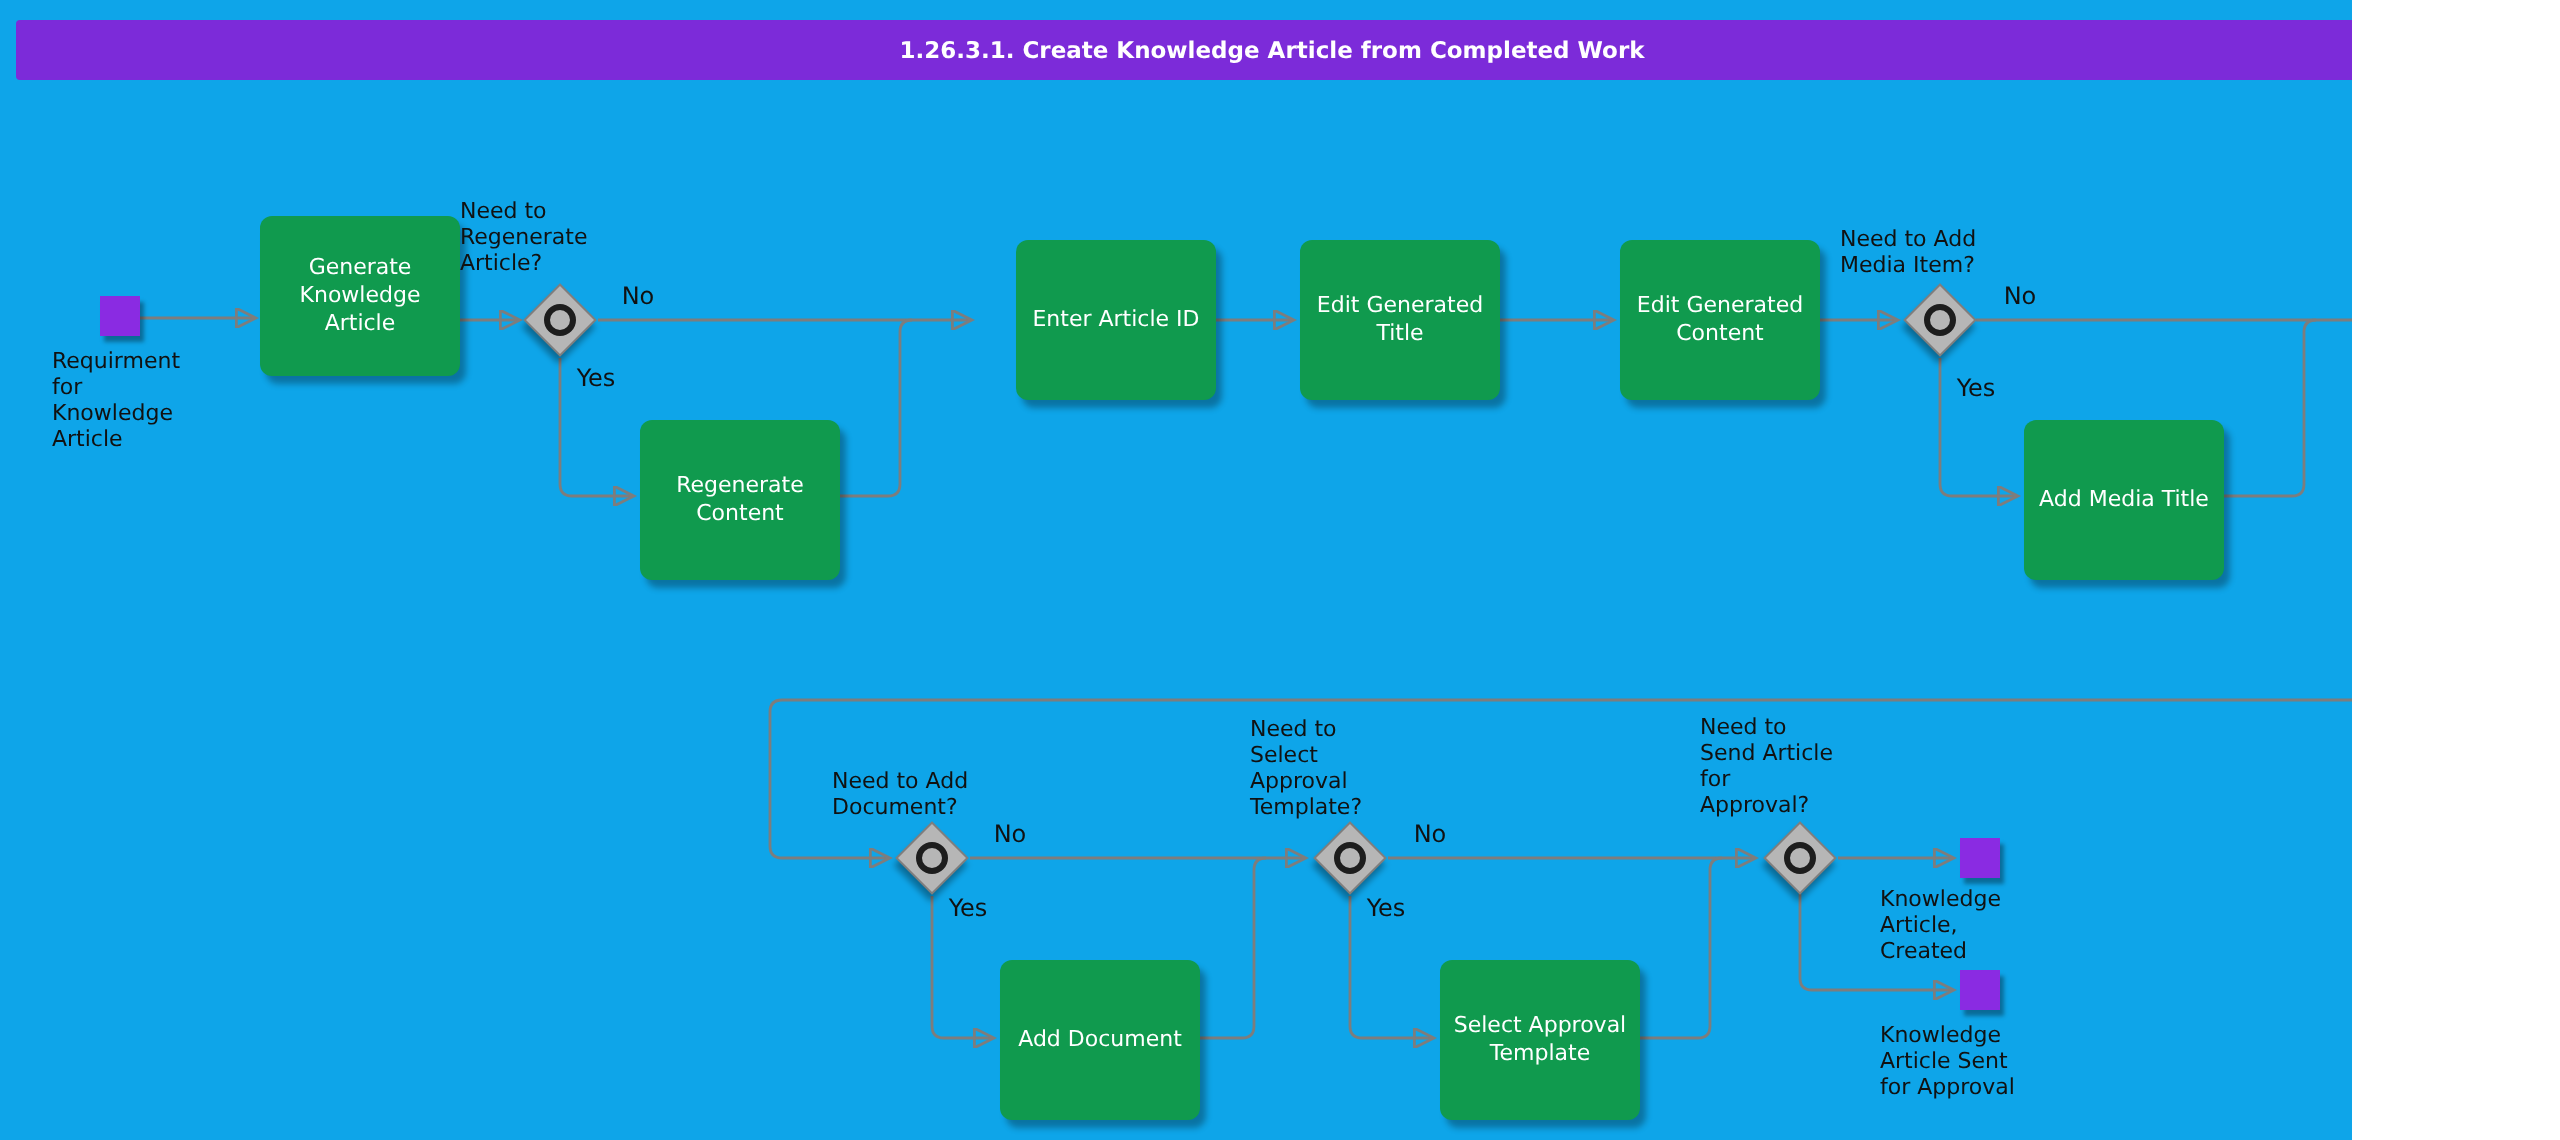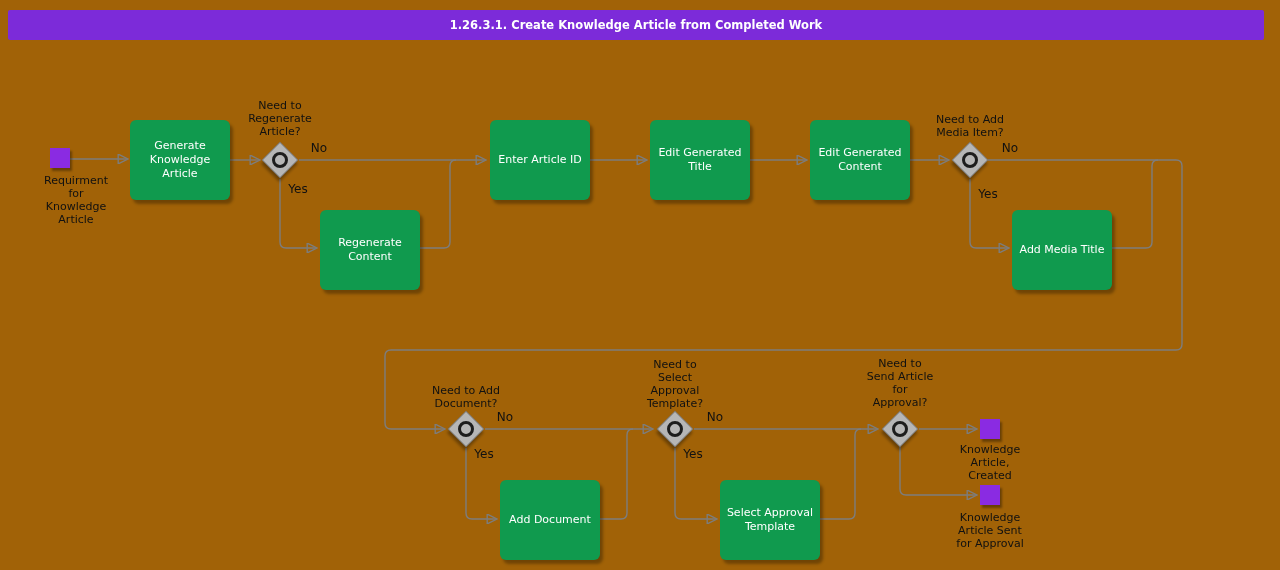--- a/index.html
+++ b/index.html
@@ -4,21 +4,21 @@
 <style>
   :root{
     --header-bg:#7c2bd9;
     --event-purple:#8a2be2;
     --task-green:#109a4e;
     --line-gray:#7d7d7d;
     --gateway-gray:#b6b6b6;
   }
   *{margin:0;padding:0;box-sizing:border-box;}
   body{background:#ffffff;font-family:"DejaVu Sans","Liberation Sans",sans-serif;}
-  .stage{position:relative;width:1280px;height:570px;background:#a16207;overflow:hidden;text-decoration:underline;}
+  .stage{position:relative;width:1176px;height:570px;background:#0ea5e9;overflow:hidden;text-decoration:underline;}
 
   .titlebar{
     position:absolute;left:8px;top:10px;width:1256px;height:30px;
     background:var(--header-bg);border-radius:2px;
     display:flex;align-items:center;justify-content:center;
     color:#ffffff;font-size:11.5px;font-weight:bold;
   }
 
   .connectors{position:absolute;left:0;top:0;width:1280px;height:570px;}
   .connectors path{fill:none;stroke:var(--line-gray);stroke-width:1.4;}
@@ -45,21 +45,21 @@
     background:var(--gateway-gray);border:1.5px solid #7e7e7e;
     filter:drop-shadow(2px 3px 1.5px rgba(0,0,0,0.35));
   }
   .gw .c{
     position:absolute;left:11px;top:11px;width:16px;height:16px;
     border:3px solid #1d1d1d;border-radius:50%;
   }
 
   .lbl{
     position:absolute;color:#111111;font-size:11px;line-height:13px;
-    text-align:center;white-space:pre-line;
+    text-align:left;white-space:pre-line;
   }
   .branch{
     position:absolute;color:#111111;font-size:12px;line-height:13px;
     text-align:center;
   }
 </style>
 </head>
 <body>
 
 <div class="stage">
@@ -96,26 +96,26 @@
     <path d="M919,429 H976" marker-end="url(#arr)"></path>
     <path d="M900,447 V489 Q900,495 906,495 H976" marker-end="url(#arr)"></path>
   </svg>
 
   <div class="event-square" style="left:50px;top:148px"></div>
   <div class="lbl" style="left:26px;top:174px;width:100px">Requirment
 for
 Knowledge
 Article</div>
 
-  <div class="task" style="left:130px;top:120px">Generate
+  <div class="task" style="left:130px;top:108px">Generate
 Knowledge
 Article</div>
   <div class="task" style="left:320px;top:210px">Regenerate
 Content</div>
-  <div class="task" style="left:490px;top:120px">Enter Article ID</div>
+  <div class="task" style="left:508px;top:120px">Enter Article ID</div>
   <div class="task" style="left:650px;top:120px">Edit Generated
 Title</div>
   <div class="task" style="left:810px;top:120px">Edit Generated
 Content</div>
   <div class="task" style="left:1012px;top:210px">Add Media Title</div>
 
   <div class="gw" style="left:261px;top:141px">
     <div class="d"></div>
     <div class="c"></div>
   </div>

